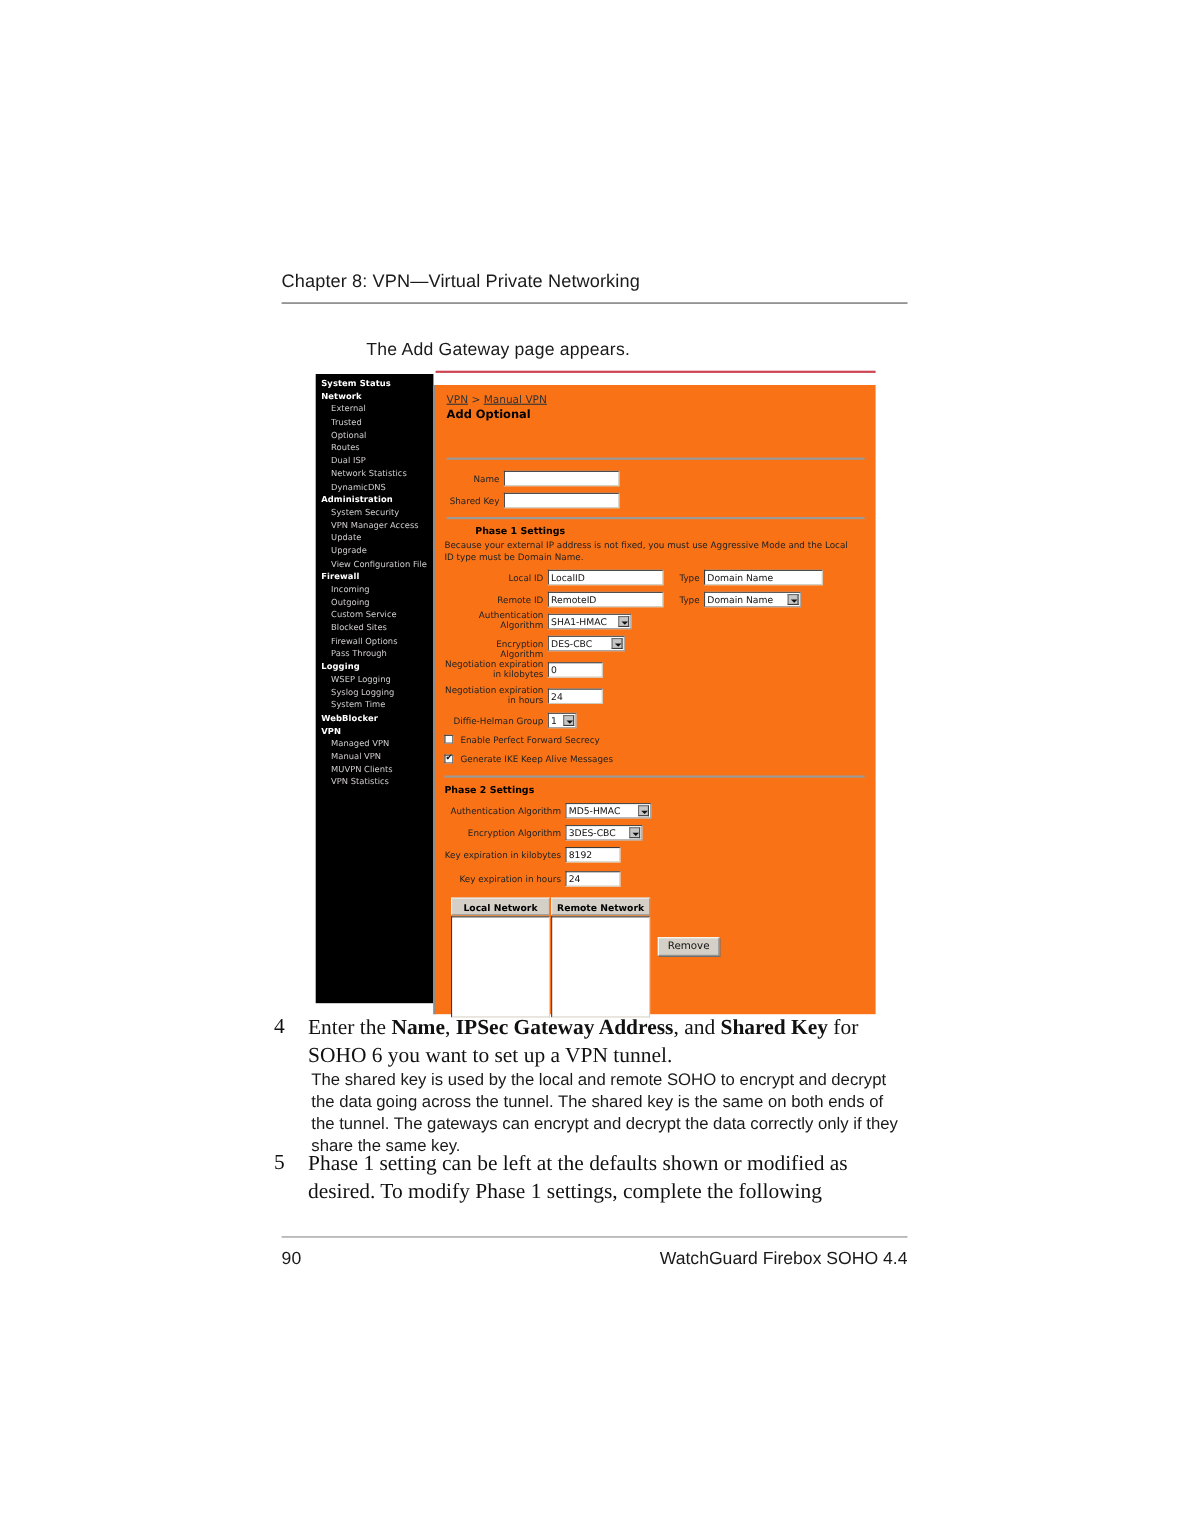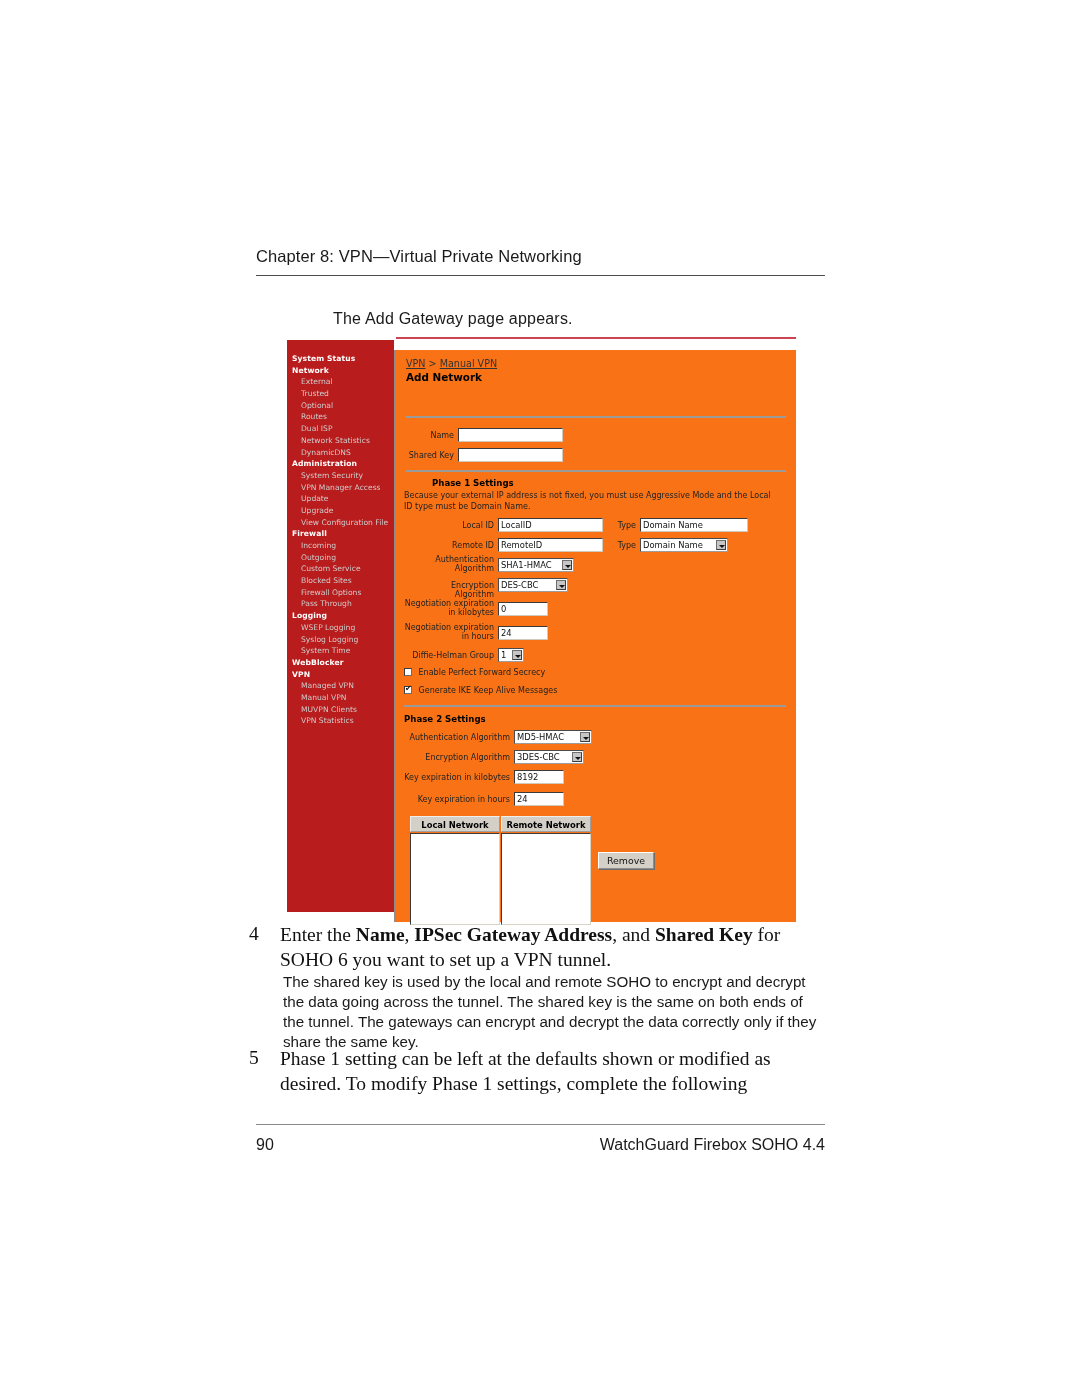--- a/index.html
+++ b/index.html
@@ -41,22 +41,22 @@
     font-family:"DejaVu Sans", sans-serif;
   }
   .shot-topline {
     position:absolute; left:109px; top:0; width:400px; height:2px;
     background:#cc4452;
   }
 
   
   .sidebar {
     position:absolute; left:0; top:3px; width:107px; height:572px;
-    background:#b91c1c;
-    padding-top:13px;
+    background:#000000;
+    padding-top:3px;
     font-size:7.6px;
     line-height:1.0;
   }
   .sb-item { padding:2.05px 0 2.05px 12px; white-space:nowrap; }
   .sb-item.group { font-weight:bold; color:#ffffff; padding-left:5px; letter-spacing:0.1px; }
   .sb-item.child { color:#cfcbcb; padding-left:14px; }
 
   
   .pane {
     position:absolute; left:107px; top:13px; width:402px; height:572px;
@@ -236,21 +236,21 @@
         <div class="sb-item child">VPN Statistics</div>
       </div>
 
     <div class="pane">
 
       <div class="breadcrumb">
         <span class="crumb">VPN</span>
         <span>&gt;</span>
         <span class="crumb">Manual VPN</span>
       </div>
-      <div class="pagetitle">Add Network</div>
+      <div class="pagetitle">Add Optional</div>
 
       <div class="hr-thick" style="left:10px; top:66px; width:380px;"></div>
 
       <div class="lbl" style="left:8px; top:82px; width:50px;">Name</div>
       <div class="tbox" style="left:62px; top:78px; width:105px; height:14px;"></div>
 
       <div class="lbl" style="left:2px; top:102px; width:56px;">Shared Key</div>
       <div class="tbox" style="left:62px; top:98px; width:105px; height:14px;"></div>
 
       <div class="hr-thick" style="left:10px; top:120px; width:380px;"></div>

